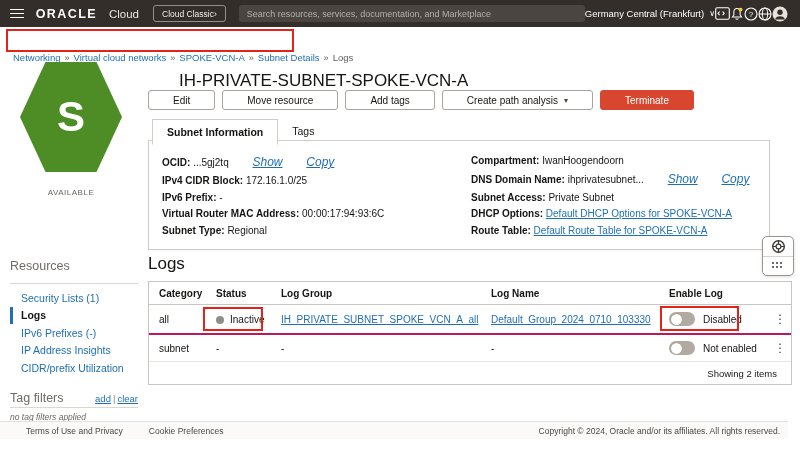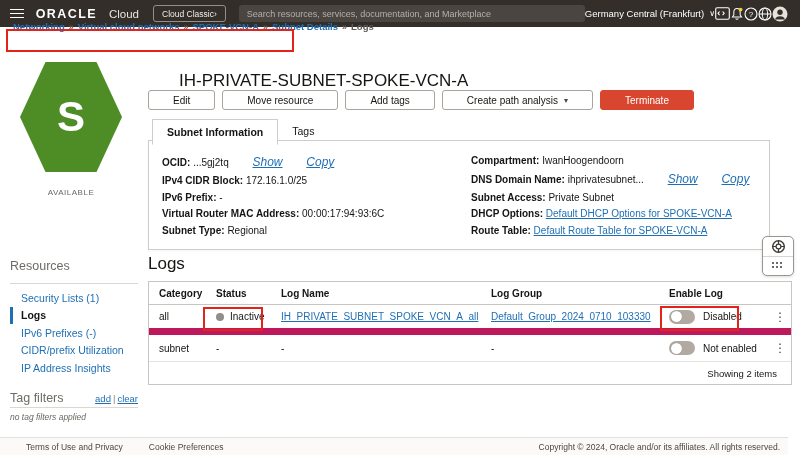--- a/index.html
+++ b/index.html
@@ -15,21 +15,21 @@
   .brand .oracle { color:#fff; font-weight:bold; font-size:12.5px; letter-spacing:1.4px; }
   .brand .cloud { color:#e8e4e0; font-size:11.5px; margin-left:5px;padding-left:7px; }
   .cloud-classic { margin-left:14px; border:1px solid #948e88; border-radius:3px; color:#f0edea; font-size:8.5px; padding:2.5px 8px; display:flex; align-items:center; cursor:pointer; white-space:nowrap; }
   .searchbox { margin-left:13px; width:352px; height:17px; background:#4b4541; border:none; border-radius:3px; color:#d6d1cc; font-size:9px; padding:0 8px; font-family:"Liberation Sans", sans-serif; }
   .searchbox::placeholder { color:#b5afa9; }
   .top-right { margin-left:auto; display:flex; align-items:center; margin-right:12px; }
   .region { color:#fff; font-size:9.5px; display:flex; align-items:center; gap:5px; cursor:pointer; white-space:nowrap; }
   .tb-icon { display:flex; align-items:center; cursor:pointer; }
 
   
-  .breadcrumb { position:absolute; top:21px; left:13px; font-size:9.5px; white-space:nowrap;font-weight:bold; }
+  .breadcrumb { position:absolute; top:52px; left:13px; font-size:9.5px; white-space:nowrap; }
   .breadcrumb a { text-decoration:none; }
   .breadcrumb .sep { color:#5f5c58; padding:0 4px; font-size:9px; }
   .breadcrumb .current { color:#5f5c58; }
 
   
   .anno { position:absolute; border:2px solid #e3231a; pointer-events:none; z-index:50; }
 
   
   .hex { position:absolute; left:20px; top:62px; width:102px; height:110px; background:#4e8c26; clip-path:polygon(25% 0%,75% 0%,100% 50%,75% 100%,25% 100%,0% 50%); display:flex; align-items:center; justify-content:center; }
   .hex span { color:#fff; font-size:42px; font-weight:bold; }
@@ -72,31 +72,31 @@
   .float-widget .cell.top { border-bottom:1px solid #d8d4cf; }
   .dots-grid { display:grid; grid-template-columns:repeat(3,4px); grid-auto-rows:4px; }
   .dots-grid i { width:2.4px; height:2.4px; border-radius:50%; background:#3c3a37; }
 
   
   .logs-title { position:absolute; left:148px; top:254px; font-size:17px; }
   .logtable { position:absolute; left:148px; top:281px; width:644px; border:1px solid #c9c5c0; background:#fff; font-size:10px; }
   .trow { display:grid; grid-template-columns:57px 65px 210px 178px 110px 22px; align-items:center; }
   .trow > div { padding-left:10px; white-space:nowrap; overflow:hidden; }
   .thead { height:23px; font-weight:bold; border-bottom:1px solid #c9c5c0; }
-  .tr1 { height:30px; border-bottom:7px solid #be185d; }
+  .tr1 { height:30px; border-bottom:2px solid #be185d; }
   .tr2 { height:27px; border-bottom:1px solid #e5e3e0; }
   .tfoot { height:22px; display:flex; align-items:center; justify-content:flex-end; padding-right:14px; font-size:9.5px; }
   .dot { width:8px; height:8px; border-radius:50%; background:#918d88; display:inline-block; margin-right:6px; vertical-align:-1px; }
   .toggle-wrap { display:flex; align-items:center; gap:8px; }
   .toggle { width:26px; height:14px; border-radius:8px; background:#b2aaa1; position:relative; cursor:pointer; flex:0 0 auto; }
   .toggle::after { content:""; position:absolute; left:1.5px; top:1.5px; width:11px; height:11px; border-radius:50%; background:#fff; box-shadow:0 0 1px rgba(0,0,0,.4); }
   .kebab { font-size:12px; color:#3c3a37; cursor:pointer; text-align:center; padding-left:0 !important; }
 
   
-  .pfooter { position:absolute; left:0; top:437px; width:788px; height:18px; background:#fbfaf8; border-top:1px solid #e3e1de; display:flex; align-items:center; font-size:8.5px; color:#4a4742; }
+  .pfooter { position:absolute; left:0; top:421px; width:788px; height:18px; background:#fbfaf8; border-top:1px solid #e3e1de; display:flex; align-items:center; font-size:8.5px; color:#4a4742; }
   .pfooter .flink { margin-left:26px; text-decoration:none; color:#4a4742; cursor:pointer; }
   .pfooter .copy { margin-left:auto; margin-right:8px; }
 </style>
 </head>
 <body>
 
 <div id="app">
 
   <div class="topbar">
     <div class="hamb">
@@ -163,22 +163,22 @@
       <span>S</span>
     </div>
   <div class="avail">AVAILABLE</div>
 
   <div class="res-title">Resources</div>
   <div class="res-rule"></div>
   <div class="res-list">
     <div class="res-item">Security Lists (1)</div>
     <div class="res-item active">Logs</div>
     <div class="res-item">IPv6 Prefixes (-)</div>
+    <div class="res-item">IP Address Insights</div>
     <div class="res-item">CIDR/prefix Utilization</div>
-    <div class="res-item">IP Address Insights</div>
   </div>
 
   <div class="tagf-row">
     <span class="tagf-title">Tag filters</span>
     <span class="tagf-links">
       <a>add</a><span class="bar">|</span><a>clear</a>
     </span>
   </div>
   <div class="tagf-rule"></div>
   <div class="tagf-empty">no tag filters applied</div>
@@ -268,22 +268,22 @@
           <i></i>
         </span>
     </div>
   </div>
 
   <div class="logs-title">Logs</div>
   <div class="logtable">
     <div class="trow thead">
       <div>Category</div>
       <div>Status</div>
+      <div>Log Group</div>
       <div>Log Name</div>
-      <div>Log Group</div>
       <div>Enable Log</div>
       <div></div>
     </div>
     <div class="trow tr1">
       <div>all</div>
       <div>
         <span class="dot"></span><span>Inactive</span>
       </div>
       <div><a>IH_PRIVATE_SUBNET_SPOKE_VCN_A_all</a></div>
       <div><a>Default_Group_2024_0710_103330</a></div>

